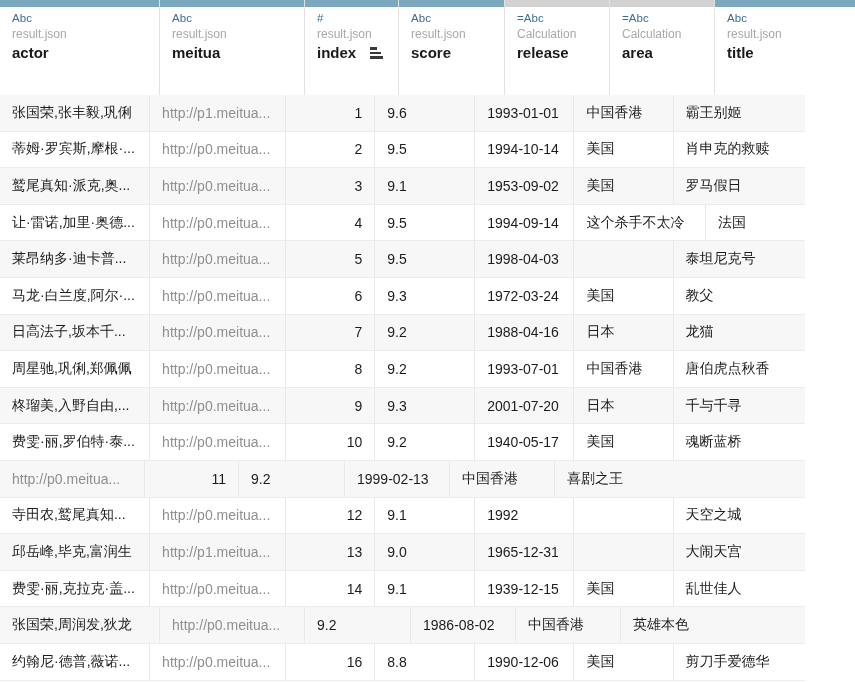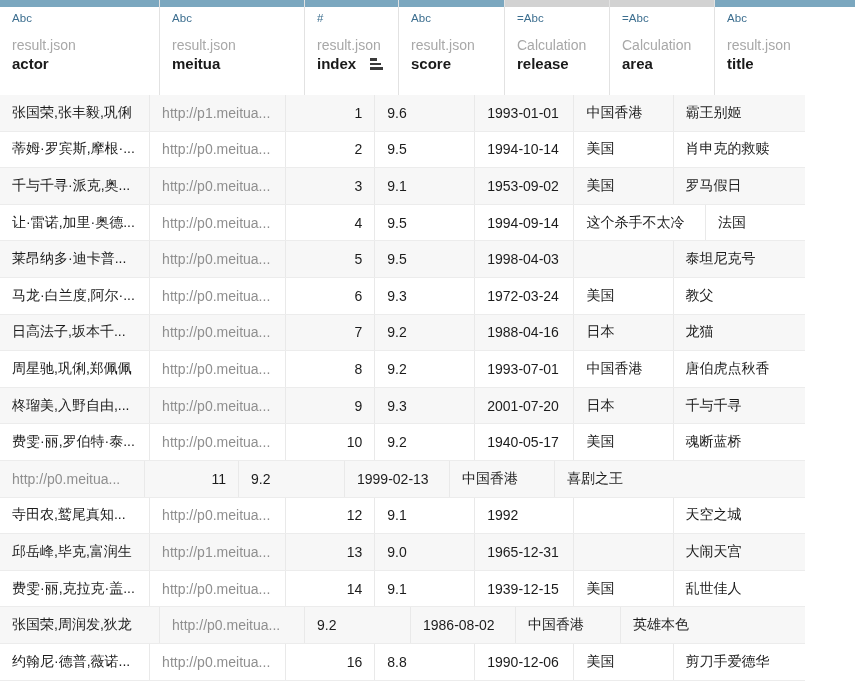--- a/index.html
+++ b/index.html
@@ -47,24 +47,23 @@
   }
   .htype {
     font-size: 11.5px;
     color: #3c6e8f;
     letter-spacing: 0.1px;
     line-height: 14px;
     height: 15px;
     white-space: nowrap;
   }
   .hsource {
-    font-size: 14px;
+    font-size: 12px;
     color: #a8a8a8;
     line-height: 16px;
-    margin-top: 11px;
     height: 17px;
     white-space: nowrap;
     overflow: hidden;
   }
   .hname-wrap {
     display: flex;
     align-items: center;
     margin-top: 0;
   }
   .hname {
@@ -223,21 +222,21 @@
       <div class="row even">
         <div class="cell c-actor">蒂姆·罗宾斯,摩根·...</div>
         <div class="cell c-image url">http://p0.meitua...</div>
         <div class="cell c-index num">2</div>
         <div class="cell c-score">9.5</div>
         <div class="cell c-release">1994-10-14</div>
         <div class="cell c-area">美国</div>
         <div class="cell c-title">肖申克的救赎</div>
       </div>
       <div class="row odd">
-        <div class="cell c-actor">千与千寻·派克,奥...</div>
+        <div class="cell c-actor">鹫尾真知·派克,奥...</div>
         <div class="cell c-image url">http://p0.meitua...</div>
         <div class="cell c-index num">3</div>
         <div class="cell c-score">9.1</div>
         <div class="cell c-release">1953-09-02</div>
         <div class="cell c-area">美国</div>
         <div class="cell c-title">罗马假日</div>
       </div>
       <div class="row even">
         <div class="cell c-actor">让·雷诺,加里·奥德...</div>
         <div class="cell c-image url">http://p0.meitua...</div>

